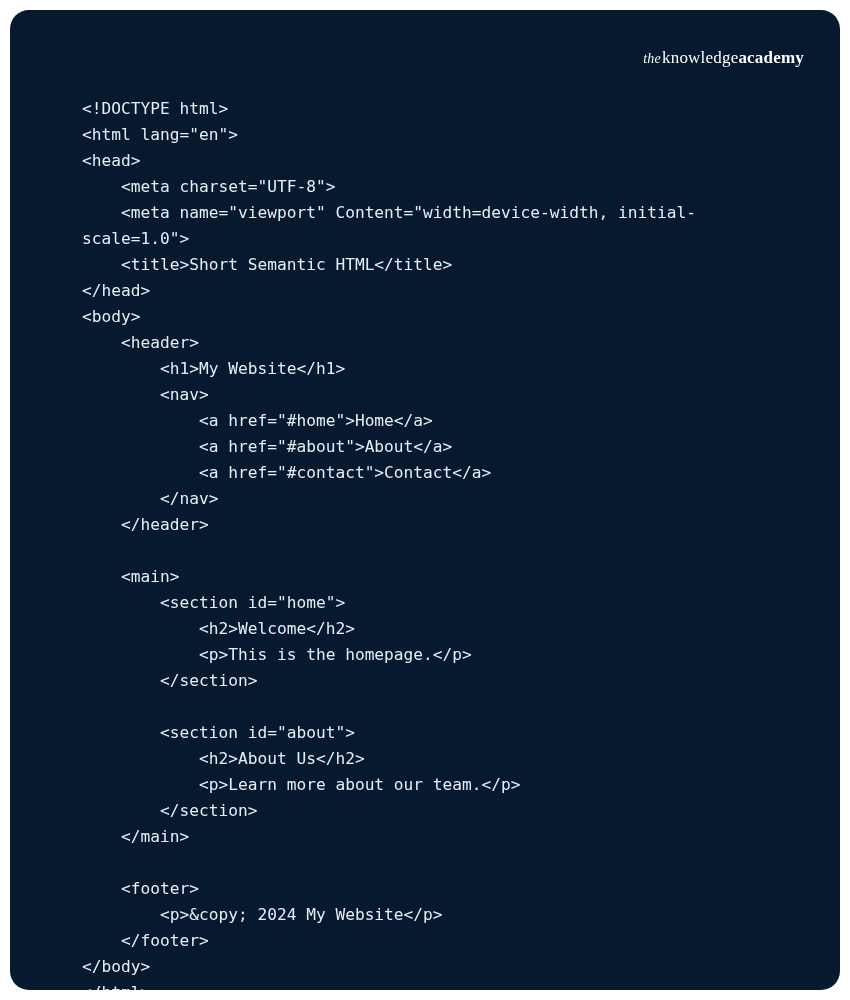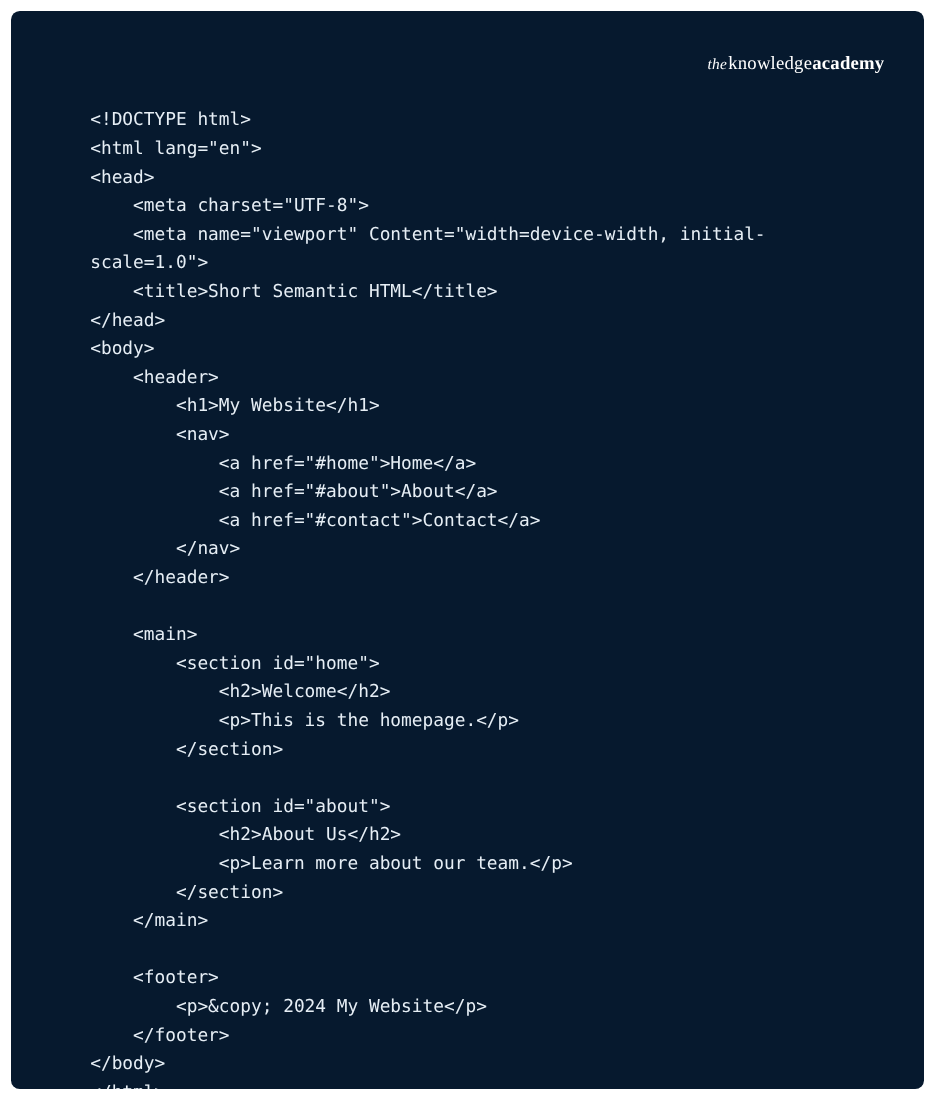--- a/index.html
+++ b/index.html
@@ -2,21 +2,21 @@
 <html><head>
 <meta charset="utf-8">
 <style>
   * { margin: 0; padding: 0; box-sizing: border-box; }
   html, body { width: 850px; height: 1000px; background: #ffffff; font-family: sans-serif; }
   .card {
     width: 830px;
     height: 980px;
     margin: 10px;
     background: #06192e;
-    border-radius: 8px;
+    border-radius: 19px;
     position: relative;
     overflow: hidden;
   }
   .brand {
     position: absolute;
     top: 38px;
     right: 36px;
     color: #ffffff;
     font-family: Georgia, 'Times New Roman', serif;
     font-size: 17px;

